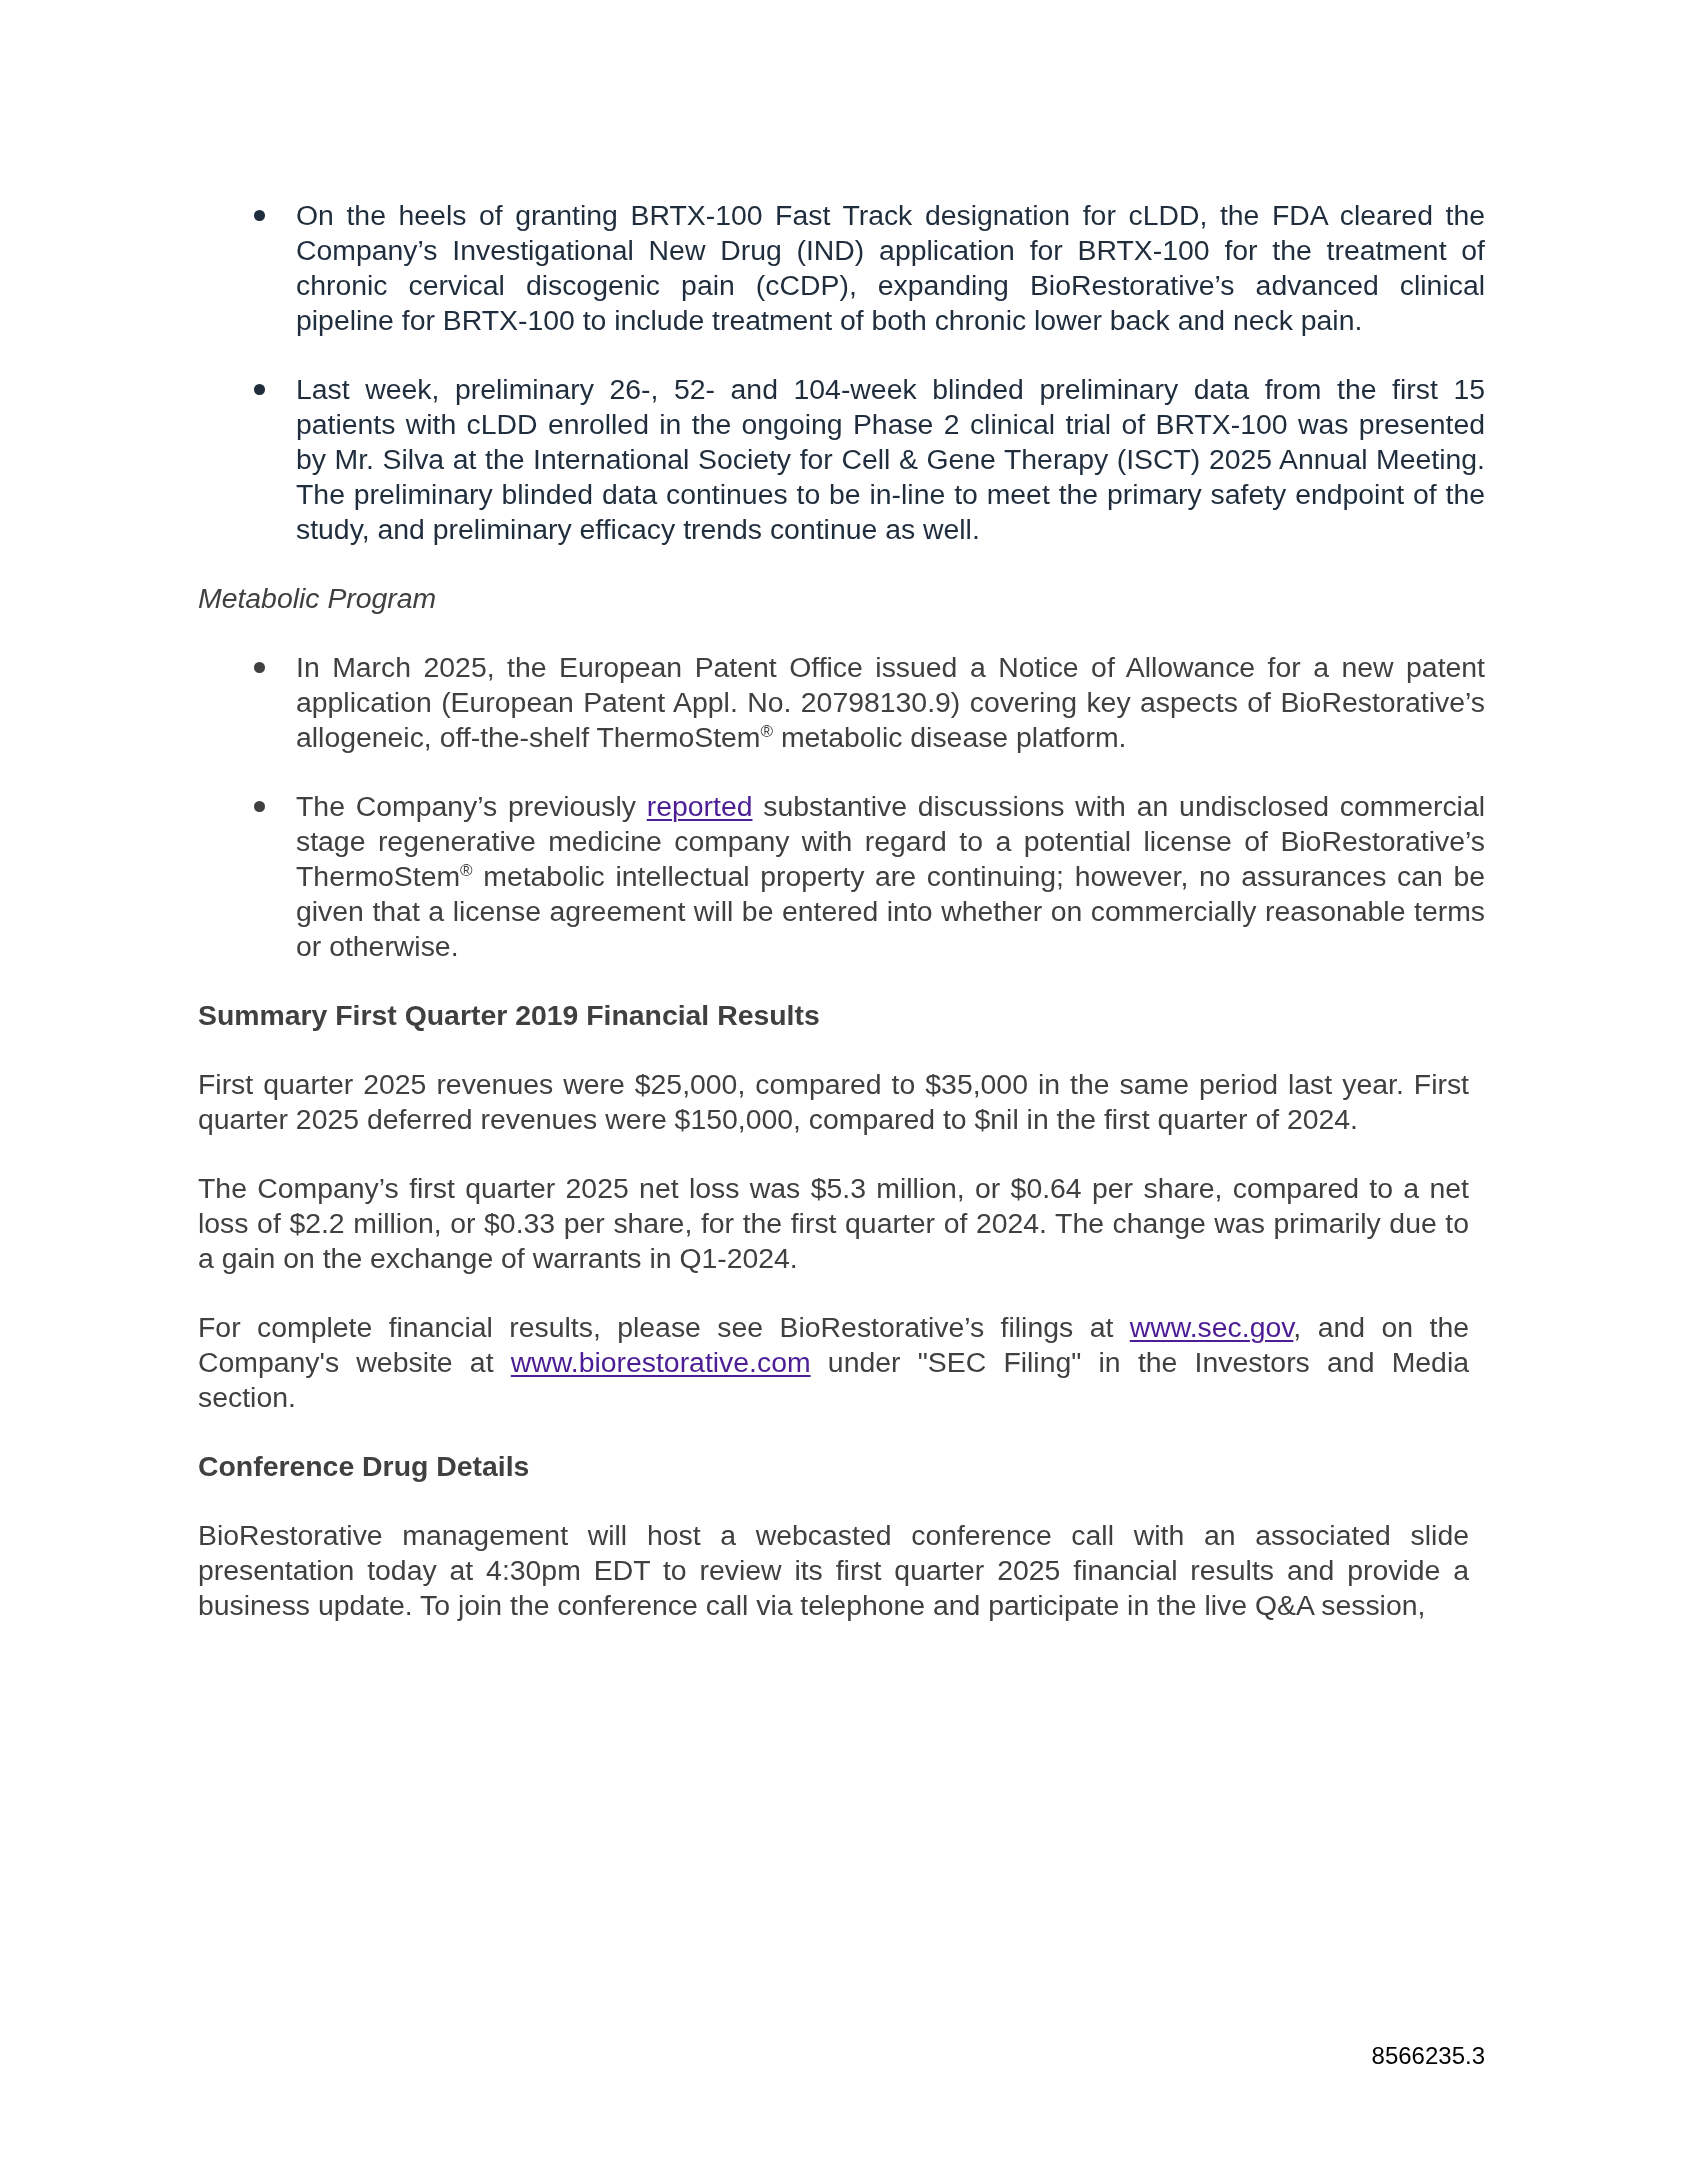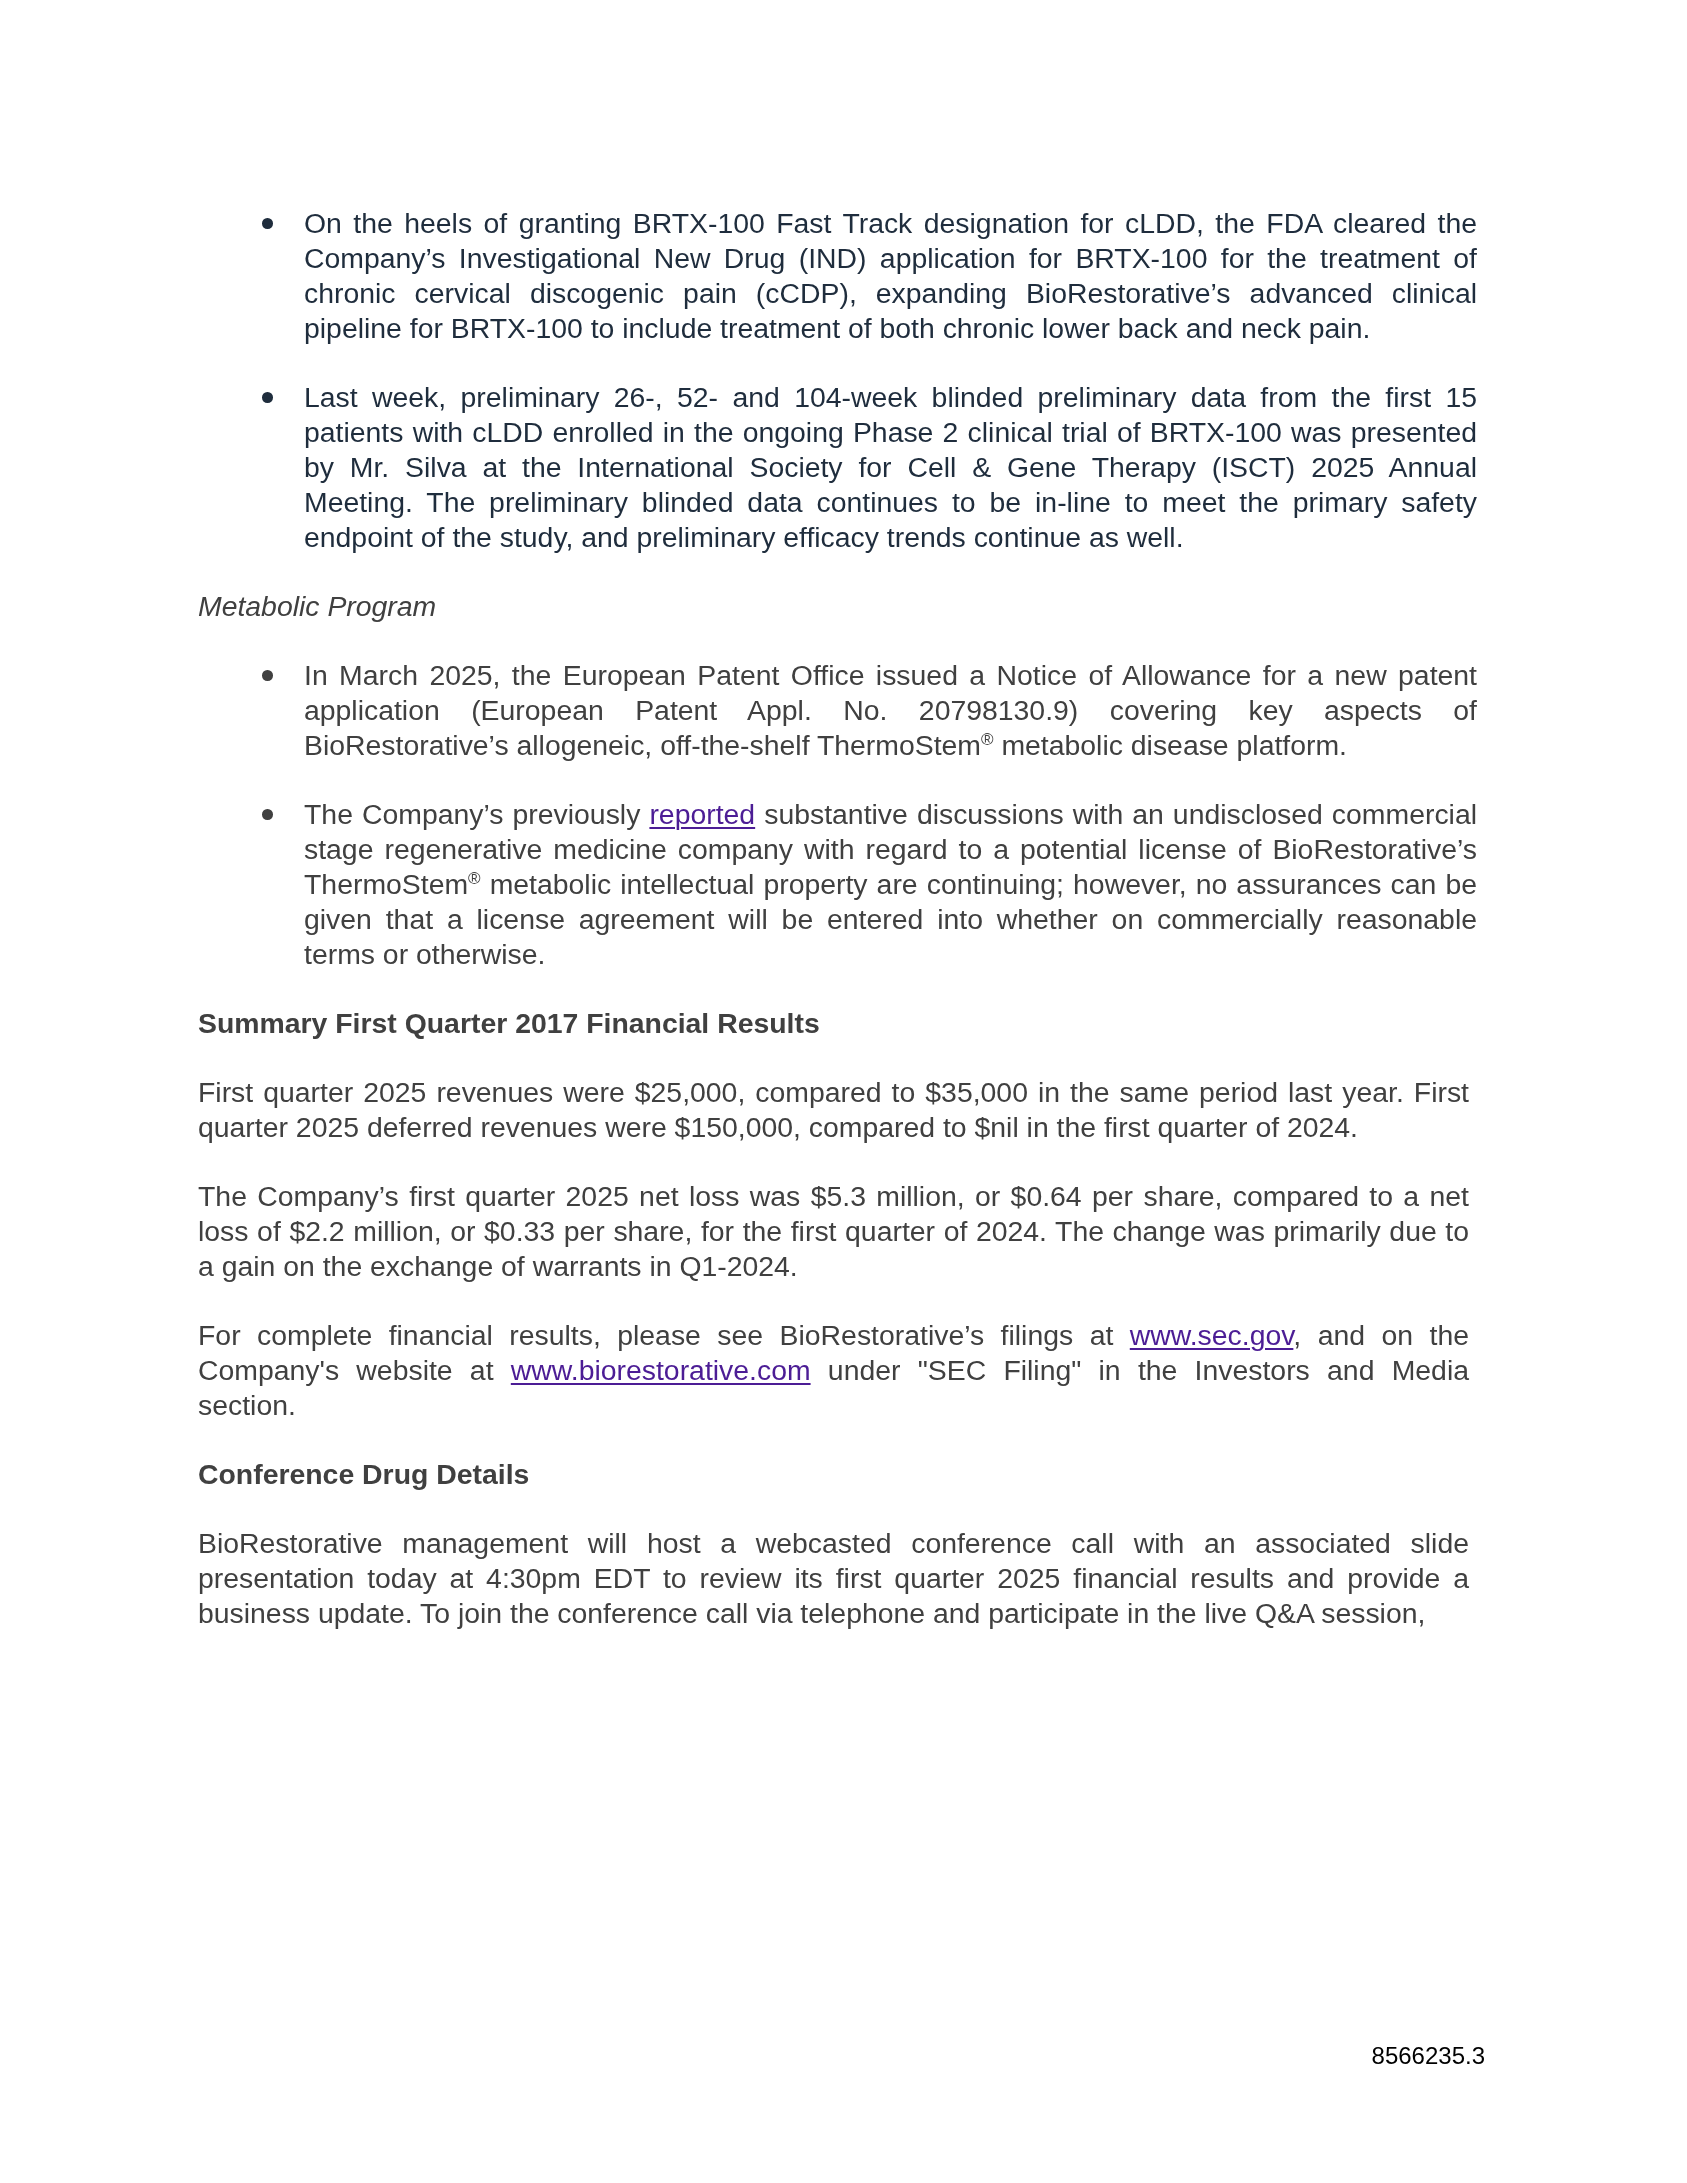--- a/index.html
+++ b/index.html
@@ -3,21 +3,21 @@
 <meta charset="utf-8">
 <style>
   html, body { margin: 0; padding: 0; background: #ffffff; }
   body { width: 1687px; height: 2183px; position: relative; overflow: hidden; }
   .page {
     position: absolute; left: 198px; top: 198px; width: 1287px;
     font-family: "Liberation Sans", sans-serif;
     font-size: 28.4px; line-height: 35px; color: #404040;
   }
   .navy { color: #1f2d3d; }
-  ul.bullets { list-style: none; margin: 8px; padding: 0; }
+  ul.bullets { list-style: none; margin: 0; padding: 0; }
   ul.bullets li {
     position: relative; padding-left: 98px; text-align: justify;
     margin-bottom: 34px;
   }
   ul.bullets li .bullet {
     position: absolute; left: 56px; top: 12px; width: 10.6px; height: 10.6px;
     border-radius: 50%; background: currentColor;
   }
   .section-italic { font-style: italic; margin: 17px 0 34px 0; }
   .section-bold { font-weight: bold; margin: 0 0 34px 0; }
@@ -51,21 +51,21 @@
     <li>
       <span class="bullet"></span>
       <span>In March 2025, the European Patent Office issued a Notice of Allowance for a new patent application (European Patent Appl. No. 20798130.9) covering key aspects of BioRestorative’s allogeneic, off-the-shelf ThermoStem</span><sup class="reg">®</sup><span> metabolic disease platform.</span>
     </li>
     <li>
       <span class="bullet"></span>
       <span>The Company’s previously </span><a class="link" href="#">reported</a><span> substantive discussions with an undisclosed commercial stage regenerative medicine company with regard to a potential license of BioRestorative’s ThermoStem</span><sup class="reg">®</sup><span> metabolic intellectual property are continuing; however, no assurances can be given that a license agreement will be entered into whether on commercially reasonable terms or otherwise.</span>
     </li>
   </ul>
 
-  <div class="section-bold">Summary First Quarter 2017 Financial Results</div>
+  <div class="section-bold">Summary First Quarter 2019 Financial Results</div>
 
   <p class="para">First quarter 2025 revenues were $25,000, compared to $35,000 in the same period last year. First quarter 2025 deferred revenues were $150,000, compared to $nil in the first quarter of 2024.</p>
   <p class="para">The Company’s first quarter 2025 net loss was $5.3 million, or $0.64 per share, compared to a net loss of $2.2 million, or $0.33 per share, for the first quarter of 2024. The change was primarily due to a gain on the exchange of warrants in Q1-2024.</p>
 
   <p class="para">
     <span>For complete financial results, please see BioRestorative’s filings at </span><a class="link" href="#">www.sec.gov</a><span>, and on the Company's website at </span><a class="link" href="#">www.biorestorative.com</a><span> under "SEC Filing" in the Investors and Media section.</span>
   </p>
 
   <div class="section-bold">Conference Drug Details</div>
 

